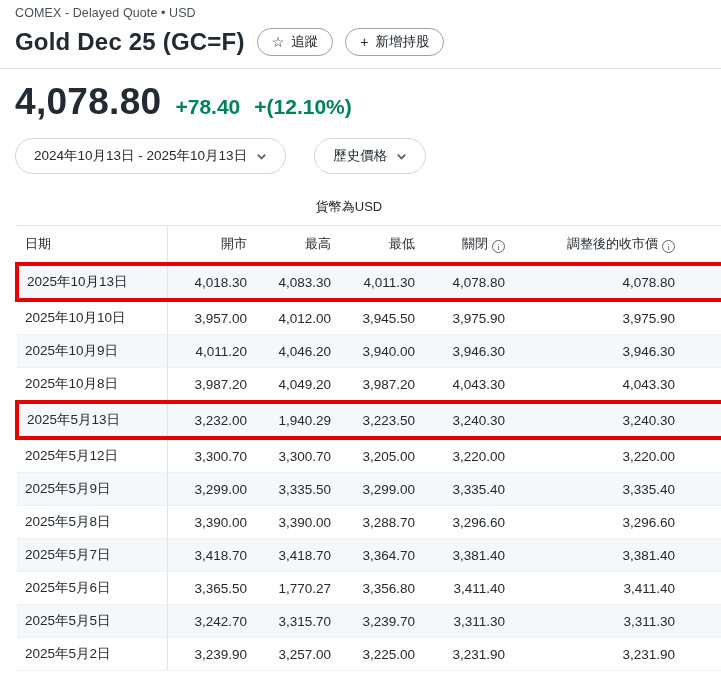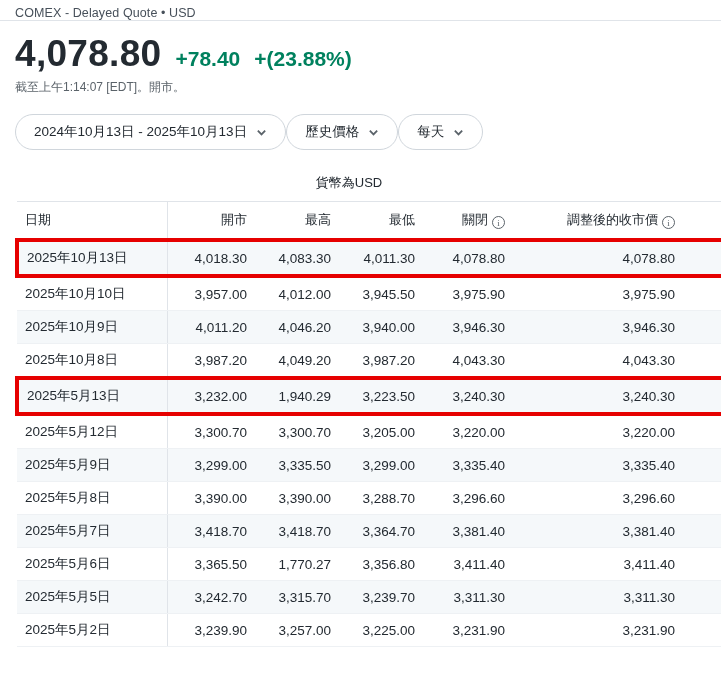--- a/index.html
+++ b/index.html
@@ -82,21 +82,21 @@
     color: var(--positive);
   }
   .as-of {
     font-size: 12px;
     color: var(--text-mid);
     margin-top: 7px;
   }
 
   .filters {
     display: flex;
-    gap: 0;
+    gap: 28px;
     margin-top: 18px;
   }
   .filter-pill {
     display: inline-flex;
     align-items: center;
     gap: 9px;
     border: 1px solid #d0d6dc;
     border-radius: 999px;
     background: #fff;
     padding: 8px 18px;
@@ -184,45 +184,49 @@
   }
   .info-icon::before { content: "i"; }
 </style>
 </head>
 <body>
 
 <div class="page">
 
   <div class="exchange-line">COMEX - Delayed Quote • USD</div>
 
+  <div class="title-row">
+    <h1 class="page-title">Gold Dec 25 (GC=F)</h1>
+    <button class="pill-btn">
+      <span class="glyph">☆</span>
+      <span>追蹤</span>
+    </button>
+    <button class="pill-btn">
+      <span class="glyph">+</span>
+      <span>新增持股</span>
+    </button>
+  </div>
 
   <hr class="hr-divider">
 
   <div class="price-row">
     <span class="price">4,078.80</span>
     <span class="change">+78.40</span>
-    <span class="change-pct">+(23.88%)</span>
+    <span class="change-pct">+(12.10%)</span>
   </div>
-  <div class="as-of">截至上午1:14:07 [EDT]。開市。</div>
 
   <div class="filters">
     <button class="filter-pill">
       <span>2024年10月13日 - 2025年10月13日</span>
       <svg class="chev" viewBox="0 0 12 12">
           <path d="M2 4 L6 8 L10 4"></path>
         </svg>
     </button>
     <button class="filter-pill">
       <span>歷史價格</span>
-      <svg class="chev" viewBox="0 0 12 12">
-          <path d="M2 4 L6 8 L10 4"></path>
-        </svg>
-    </button>
-    <button class="filter-pill">
-      <span>每天</span>
       <svg class="chev" viewBox="0 0 12 12">
           <path d="M2 4 L6 8 L10 4"></path>
         </svg>
     </button>
   </div>
 
   <div class="currency-note">貨幣為USD</div>
 
   <table class="history">
     <colgroup>

